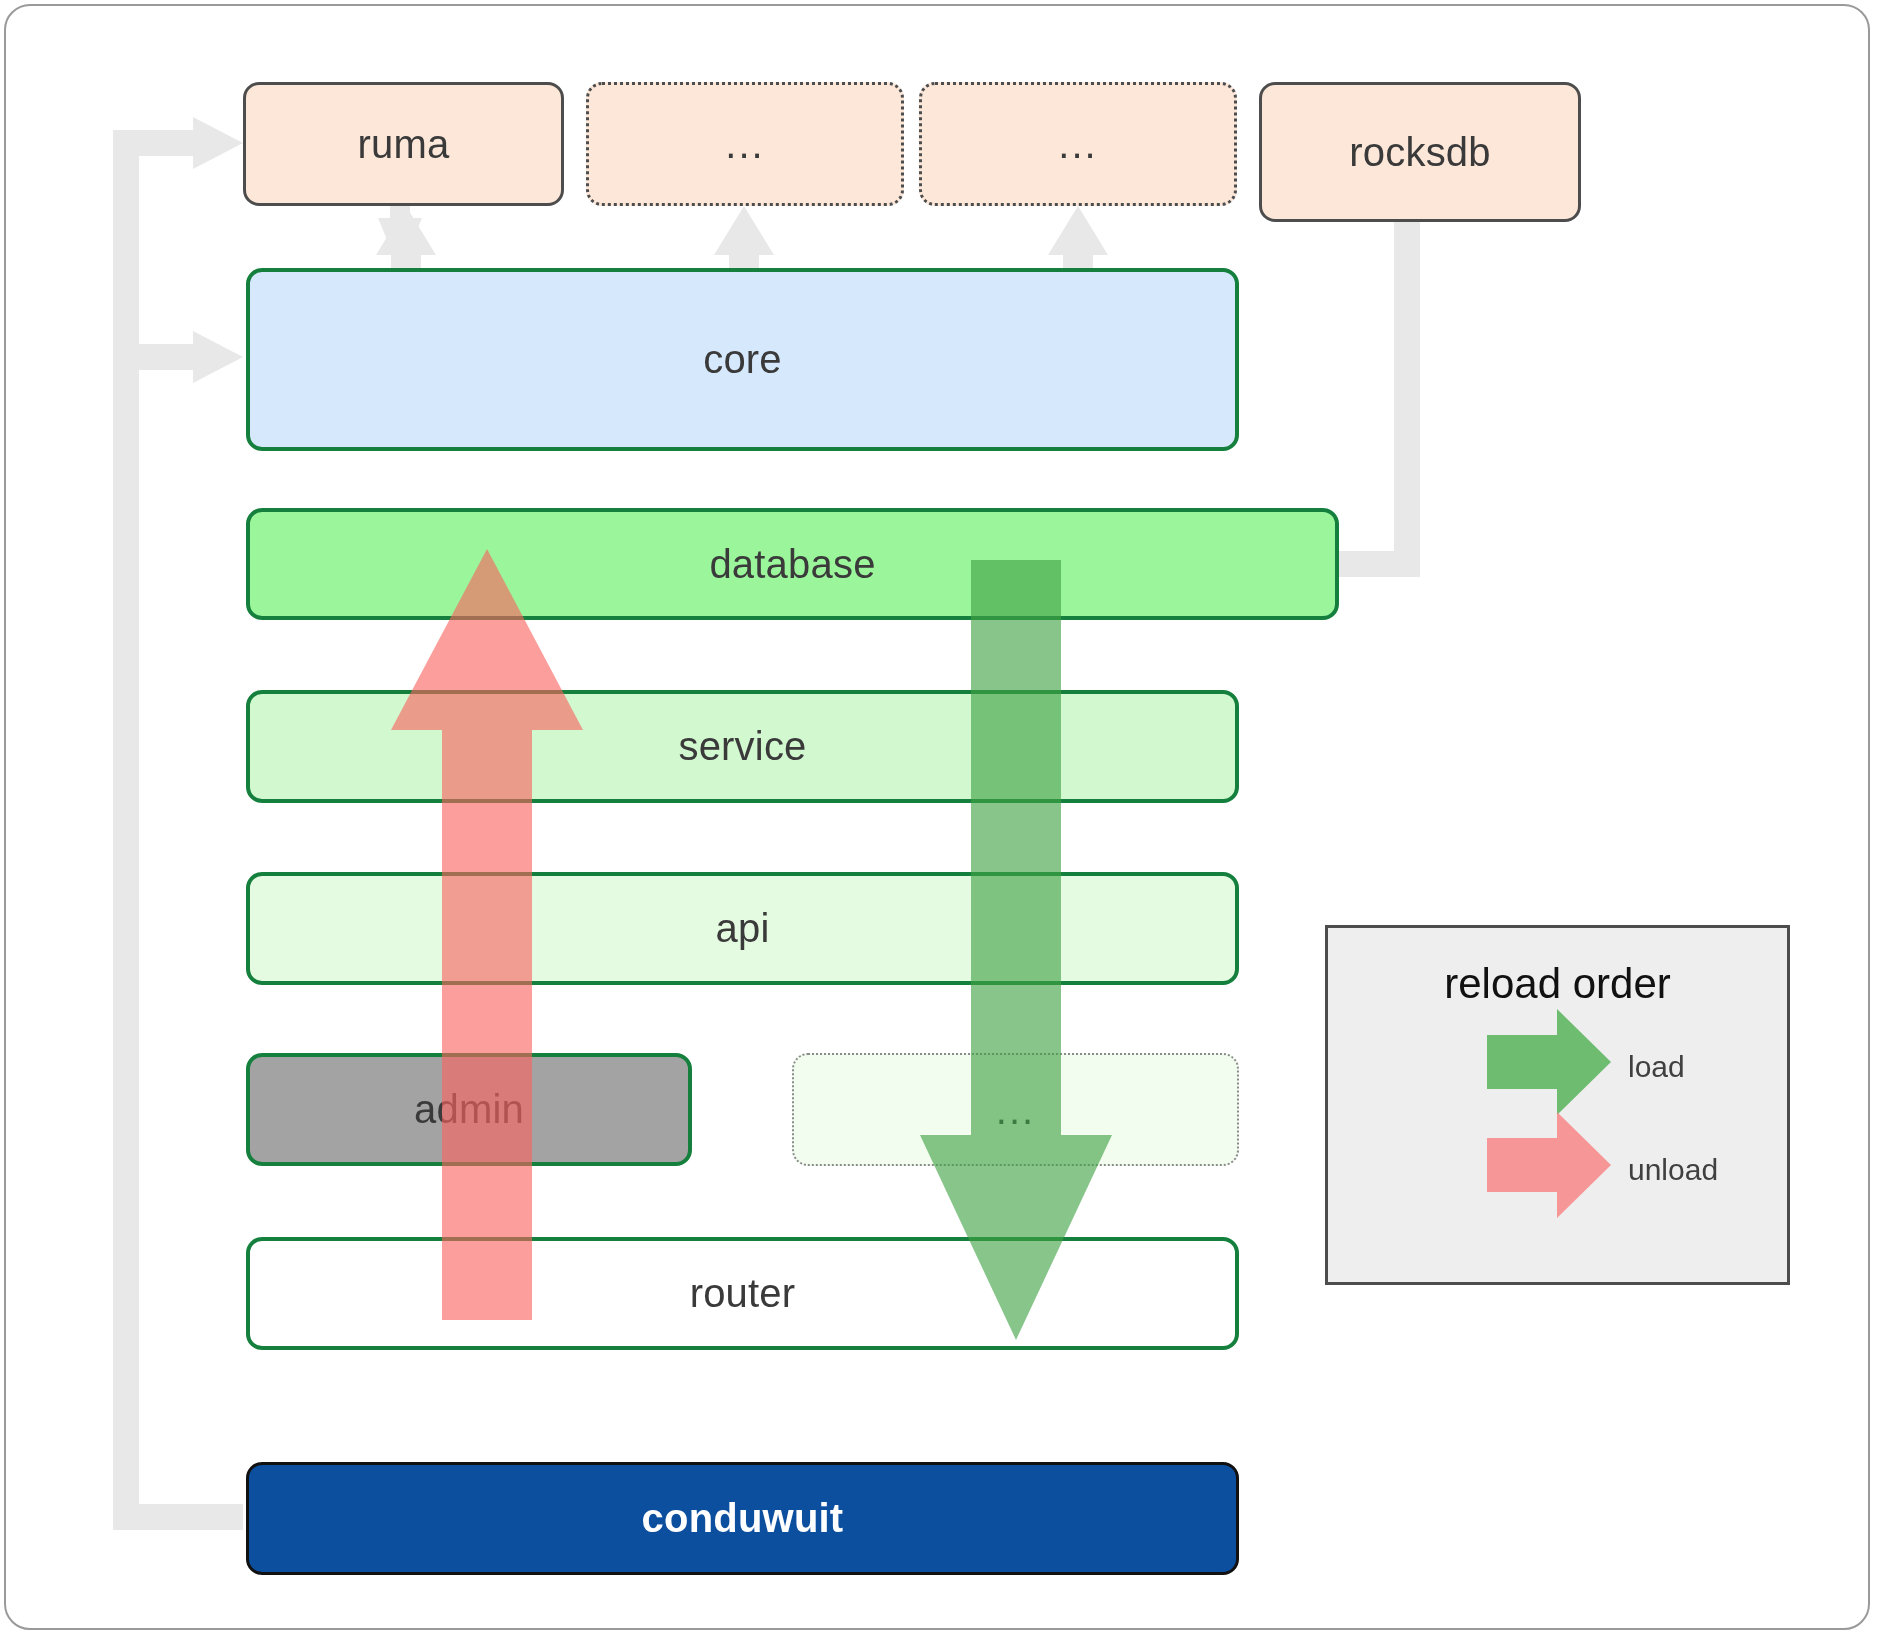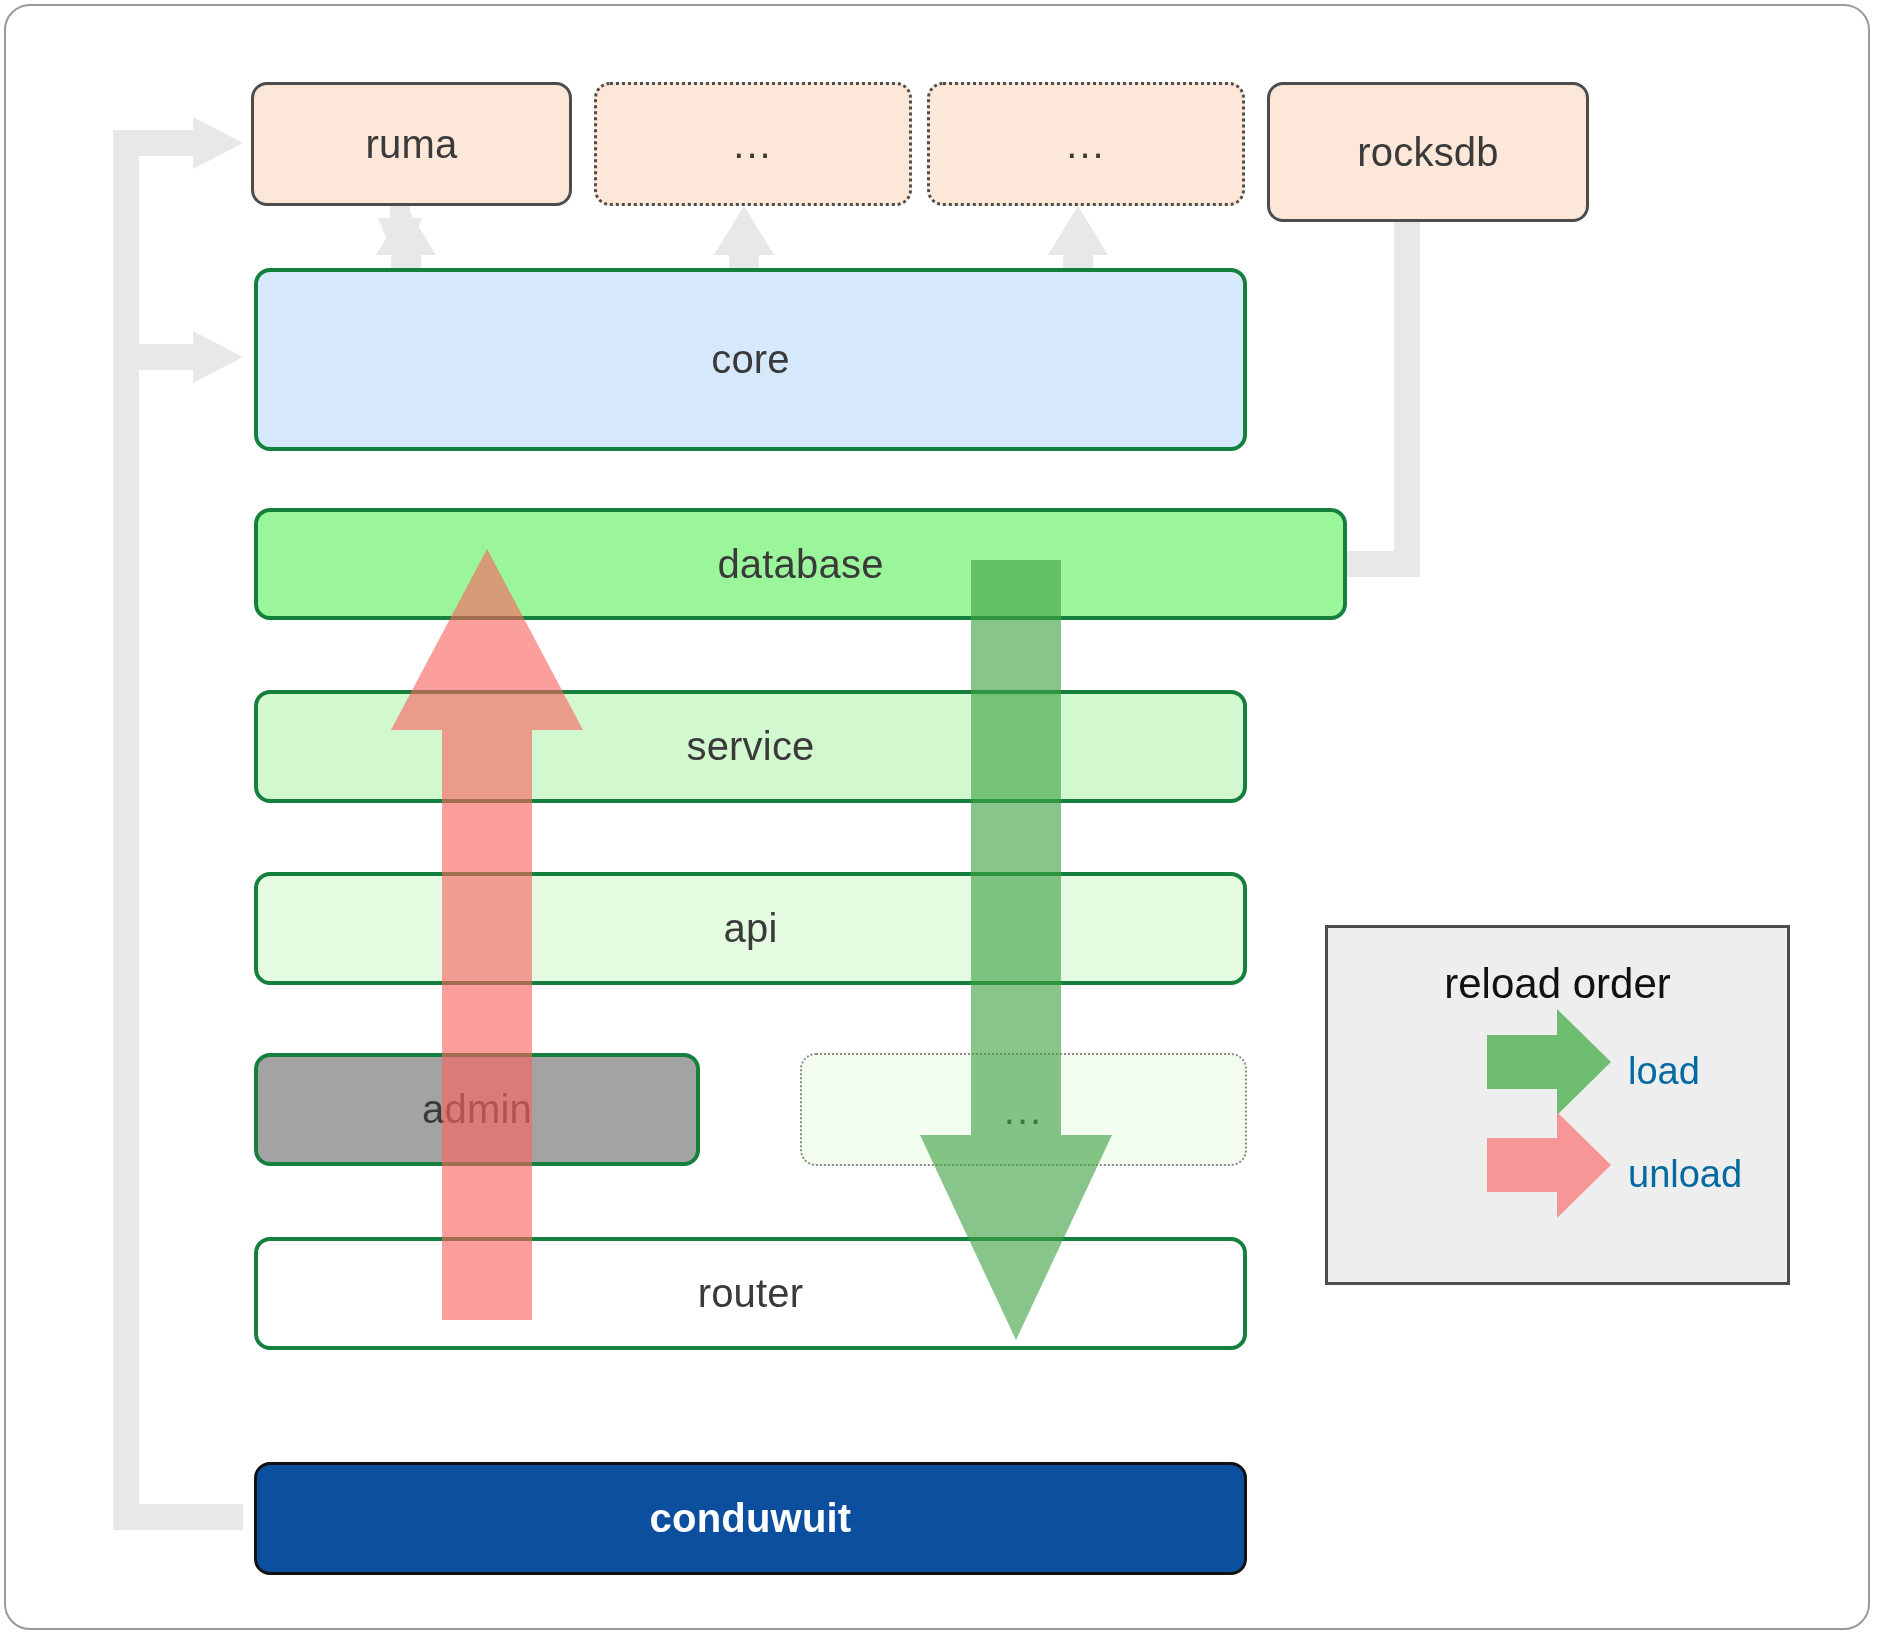--- a/index.html
+++ b/index.html
@@ -30,21 +30,20 @@
     box-sizing: border-box;
     display: flex;
     align-items: center;
     justify-content: center;
     border-radius: 14px;
     color: #3a3a3a;
     font-size: 40px;
     font-weight: 400;
     letter-spacing: 0.2px;
     white-space: nowrap;
-    margin-left: 8px;
   }
   .node.dep {
     background: #fde7d9;
     border: 3px solid #4d4d4d;
     border-radius: 16px;
   }
   .node.dep-dotted {
     background: #fde7d9;
     border: 3px dotted #4d4d4d;
     border-radius: 16px;
@@ -92,22 +91,22 @@
   }
   #legend .legend-title {
     position: absolute;
     left: 0; right: 0; top: 32px;
     text-align: center;
     font-size: 42px;
     color: #111111;
   }
   .legend-row-label {
     position: absolute;
-    font-size: 38px;
-    color: #0369a1;
+    font-size: 30px;
+    color: #404040;
     white-space: nowrap;
   }
   #legend-load-label  { left: 300px; top: 122px; }
   #legend-unload-label{ left: 300px; top: 225px; }
 </style>
 </head>
 <body>
 
 <div id="stage">
   <div id="frame"></div>

